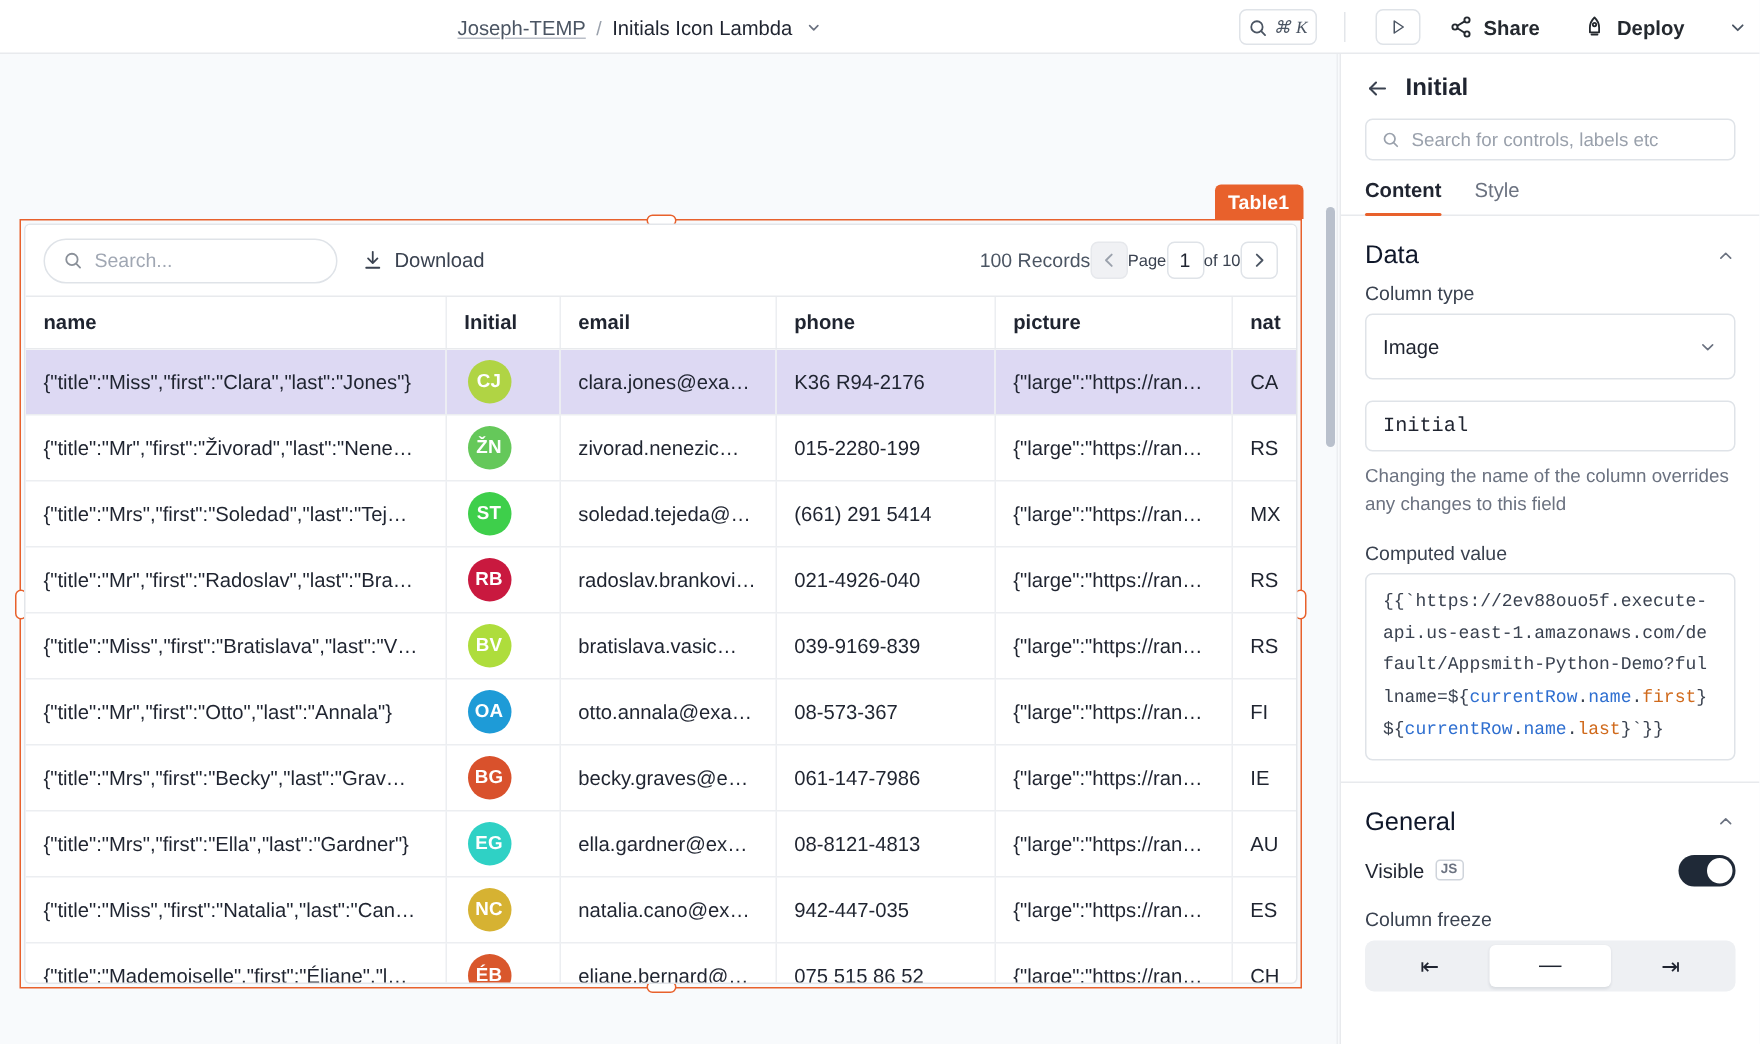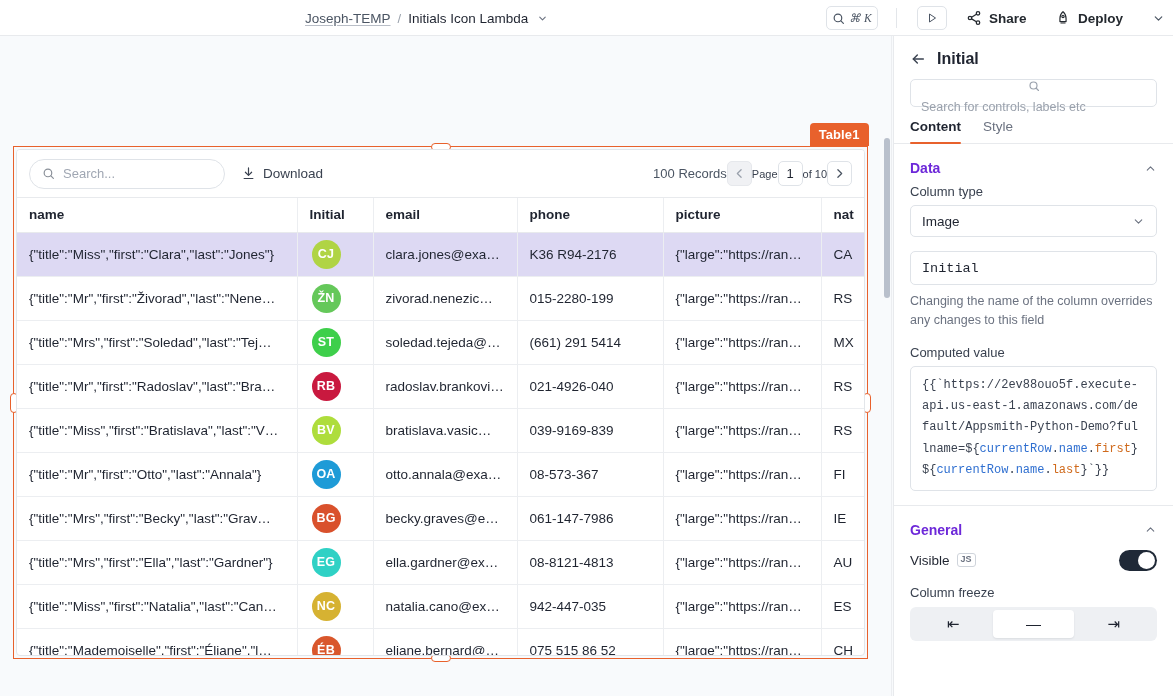--- a/index.html
+++ b/index.html
@@ -151,21 +151,21 @@
     position: absolute; left: 893px; top: 36px; width: 280px; height: 660px;
     background: #fff; border-left: 1px solid #e8eaed; overflow: hidden;
   }
   .panel-head { display: flex; align-items: center; gap: 11px; padding: 14px 16px 0 16px; }
   .back-arrow { color: #3a4250; cursor: pointer; display:flex; }
   .panel-title { font-size: 16px; font-weight: 700; color: #1f2430; }
 
   .panel-search {
     margin: 11px 16px 0 16px; height: 28px; border: 1px solid #dfe3e8;
     border-radius: 5px; display: flex; align-items: center; gap: 8px;
-    padding: 0 10px; cursor: text; flex-direction: column;
+    padding: 0 10px; cursor: text;
   }
   .panel-search input {
     border: none; outline: none; font-size: 12.5px; background: transparent;
     font-family: "Liberation Sans", sans-serif; color:#1f2430; width: 100%;
   }
   .panel-search input::placeholder { color: #9aa1ac; }
 
   .tabs { display: flex; gap: 22px; padding: 12px 16px 0 16px;
     border-bottom: 1px solid #e8eaed; }
   .tab { font-size: 13.5px; color: #6b7280; padding-bottom: 9px;
@@ -173,27 +173,27 @@
   .tab.active { color: #1f2430; font-weight: 600; }
   .tab.active::after {
     content: ""; position: absolute; left: 0; right: 0; bottom: -1px;
     height: 2.5px; background: #e8612c; border-radius: 2px;
   }
 
   .section-head {
     display: flex; align-items: center; justify-content: space-between;
     padding: 16px 16px 8px 16px; cursor: pointer;
   }
-  .section-head .t { font-size: 14px; font-weight: 700; color: #6d28d9; }
+  .section-head .t { font-size: 17px; font-weight: 400; color: #0f172a; }
   .chev { color: #6b7280; }
 
   .field { padding: 0 16px; }
   .field-label { font-size: 13px; color: #3a4250; margin-bottom: 6px; }
   .select-box {
-    height: 32px; border: 1px solid #dfe3e8; border-radius: 5px;
+    height: 44px; border: 1px solid #dfe3e8; border-radius: 5px;
     display: flex; align-items: center; justify-content: space-between;
     padding: 0 11px; font-size: 13.5px; color: #1f2430; cursor: pointer; background:#fff;
   }
   .text-box {
     height: 34px; border: 1px solid #dfe3e8; border-radius: 5px;
     display: flex; align-items: center; padding: 0 11px;
     font-size: 13.5px; color: #1f2430; cursor: text; background:#fff;
     font-family: "Liberation Mono", monospace;
   }
   .helper { font-size: 12.5px; color: #6b7280; line-height: 1.55; margin-top: 7px; }

